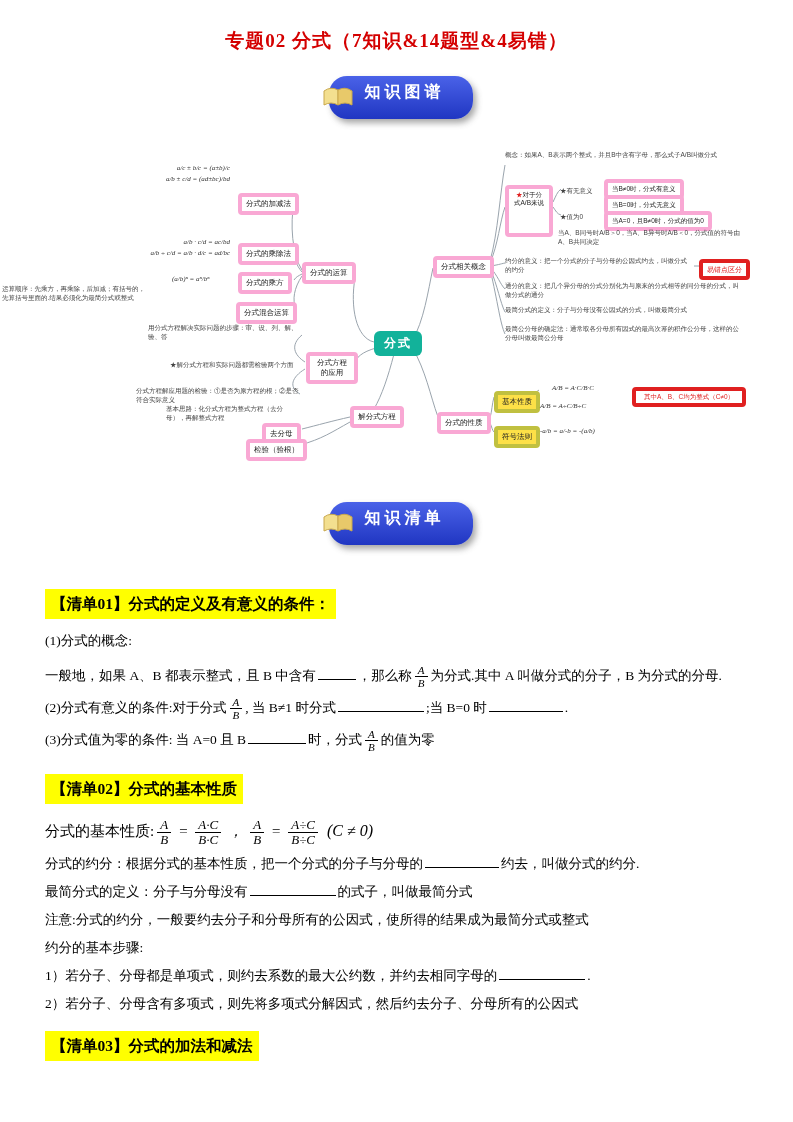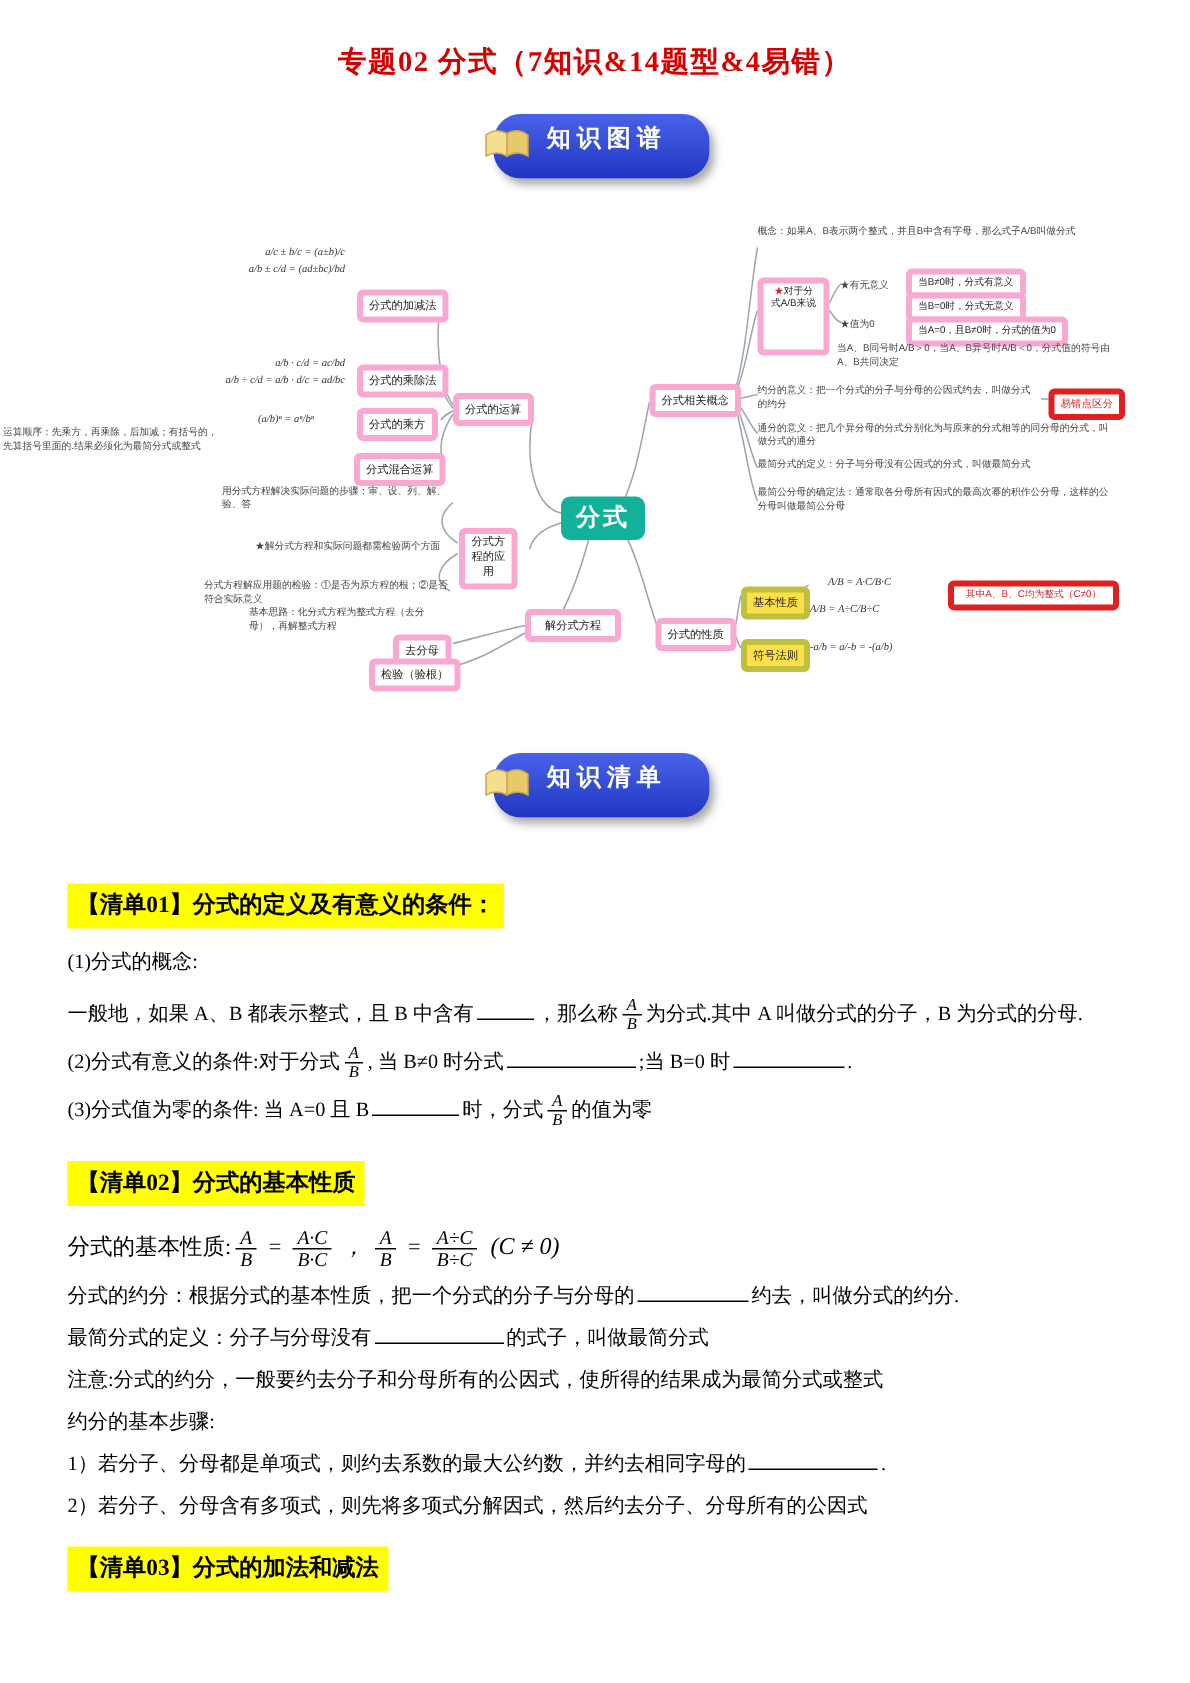--- a/index.html
+++ b/index.html
@@ -25,21 +25,21 @@
     font-weight:bold; font-size:16px; letter-spacing:4px;
     padding:6px 28px 16px 36px; border-radius:18px;
     box-shadow:3px 4px 6px rgba(60,60,60,.45);
   }
   
   .mindmap { position:relative; height:315px; margin-top:26px; font-family:"Liberation Sans", sans-serif; }
   .mindmap svg.links { position:absolute; left:0; top:0; }
   .mindmap svg.links path { stroke:#9aa4ad; fill:none; stroke-width:1; }
   .mm-center {
     position:absolute; background:#12b29a; color:#fff;
-    font-size:16px; font-weight:bold; letter-spacing:2px;
+    font-size:12px; font-weight:bold; letter-spacing:2px;
     padding:4px 10px; border-radius:6px;
   }
   .mm-node {
     position:absolute; border:4px solid #f9a8d4; border-radius:4px; background:#fff;
     font-size:7.5px; line-height:1.3; padding:2px 4px; text-align:center; color:#222;
     white-space:nowrap;
   }
   .mm-node.wrap { white-space:normal; }
   .mm-yellow { background:#fde047; border-color:#c0c040; }
   .mm-redbox { border-color:#e02020; color:#e02020; }
@@ -139,26 +139,26 @@
     <div class="mm-formula" style="left:100px;top:92px;width:130px;">
       <div>a/b · c/d = ac/bd</div>
       <div>a/b ÷ c/d = a/b · d/c = ad/bc</div>
     </div>
     <div class="mm-node" style="left:238px;top:127px;">分式的乘方</div>
     <div class="mm-formula" style="left:172px;top:129px;">(a/b)ⁿ = aⁿ/bⁿ</div>
     <div class="mm-node" style="left:236px;top:157px;">分式混合运算</div>
     <div class="mm-text" style="left:2px;top:140px;width:144px;">运算顺序：先乘方，再乘除，后加减；有括号的，先算括号里面的.结果必须化为最简分式或整式</div>
 
     <div class="mm-text" style="left:148px;top:179px;width:152px;">用分式方程解决实际问题的步骤：审、设、列、解、验、答</div>
-    <div class="mm-node wrap" style="left:306px;top:207px;width:39px;font-family:Liberation Mono, monospace;">分式方程的应用</div>
+    <div class="mm-node wrap" style="left:306px;top:207px;width:52px;">分式方程的应用</div>
     <div class="mm-text mm-red" style="left:170px;top:216px;width:134px;">★解分式方程和实际问题都需检验两个方面</div>
     <div class="mm-text" style="left:136px;top:242px;width:166px;">分式方程解应用题的检验：①是否为原方程的根；②是否符合实际意义</div>
     <div class="mm-text" style="left:166px;top:260px;width:136px;">基本思路：化分式方程为整式方程（去分母），再解整式方程</div>
 
-    <div class="mm-node wrap" style="left:350px;top:261px;width:64px;">解分式方程</div>
+    <div class="mm-node wrap" style="left:350px;top:261px;width:54px;">解分式方程</div>
     <div class="mm-node" style="left:262px;top:278px;">去分母</div>
     <div class="mm-node" style="left:246px;top:294px;">检验（验根）</div>
 
     <div class="mm-node" style="left:433px;top:111px;">分式相关概念</div>
     <div class="mm-text" style="left:505px;top:6px;width:240px;">概念：如果A、B表示两个整式，并且B中含有字母，那么式子A/B叫做分式</div>
     <div class="mm-node wrap" style="left:505px;top:40px;width:48px;height:52px;font-size:6.5px;"><span class="mm-red">★</span><span>对于分式A/B来说</span></div>
     <div class="mm-text mm-red" style="left:560px;top:42px;">★有无意义</div>
     <div class="mm-node" style="left:604px;top:34px;font-size:6.5px;">当B≠0时，分式有意义</div>
     <div class="mm-node" style="left:604px;top:50px;font-size:6.5px;">当B=0时，分式无意义</div>
     <div class="mm-text mm-red" style="left:560px;top:68px;">★值为0</div>
@@ -196,21 +196,21 @@
     <p class="para"><span>(1)分式的概念:</span></p>
 
     <p class="para"><span>一般地，如果 A、B 都表示整式，且 B 中含有</span><span class="blank blank-sm"></span><span>，那么称</span><span class="frac">
           <span class="num">A</span>
           <span>B</span>
         </span><span>为分式.其中 A 叫做分式的分子，B 为分式的分母.</span></p>
 
     <p class="para tight"><span>(2)分式有意义的条件:对于分式</span><span class="frac">
           <span class="num">A</span>
           <span>B</span>
-        </span><span>, 当 B≠0 时分式</span><span class="blank blank-xl"></span><span>;当 B=0 时</span><span class="blank blank-lg"></span><span>.</span></p>
+        </span><span>, 当 B≠1 时分式</span><span class="blank blank-xl"></span><span>;当 B=0 时</span><span class="blank blank-lg"></span><span>.</span></p>
 
     <p class="para tight"><span>(3)分式值为零的条件: 当 A=0 且 B</span><span class="blank blank-md"></span><span>时，分式</span><span class="frac">
           <span class="num">A</span>
           <span>B</span>
         </span><span>的值为零</span></p>
 
     <div><div class="sec-header sec2-header">【清单02】分式的基本性质</div></div>
 
     <p class="formula-line"><span>分式的基本性质:</span><span class="frac frac-lg">
           <span class="num">A</span>

